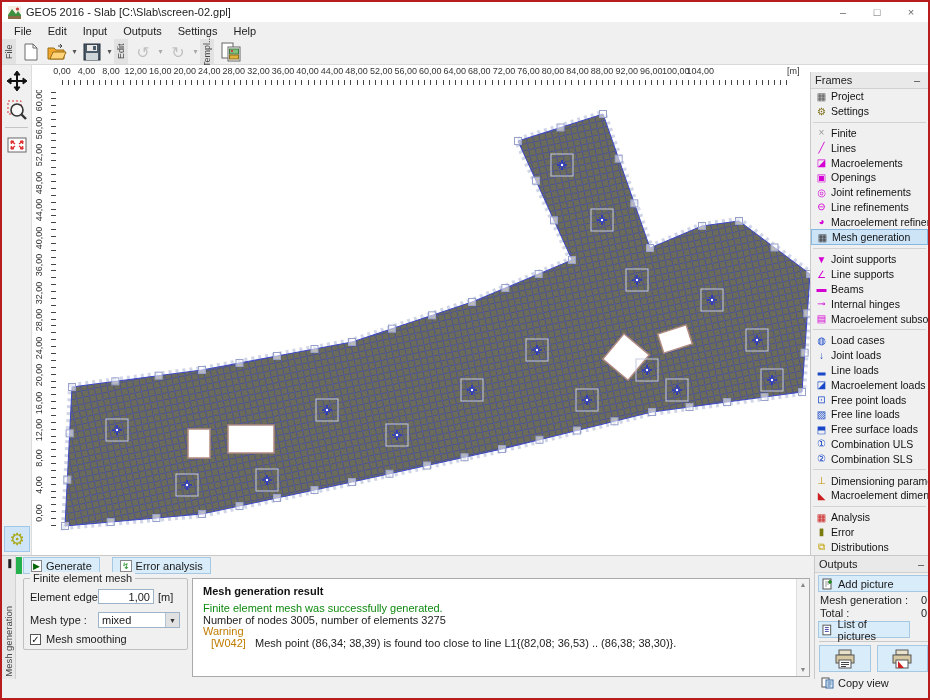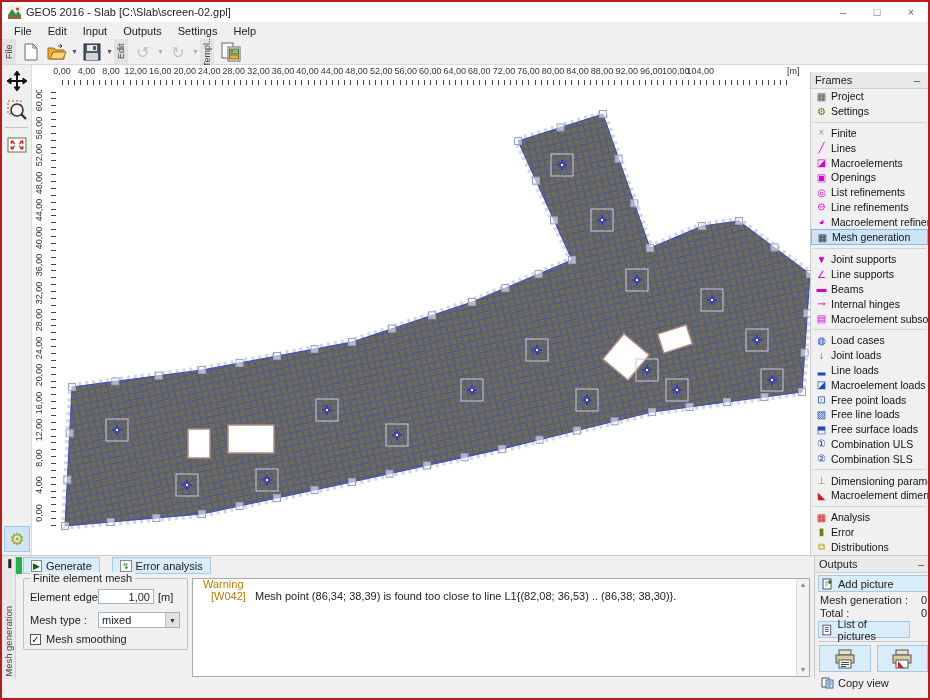--- a/index.html
+++ b/index.html
@@ -577,21 +577,21 @@
           <div class="frameitem">
             <span class="ficon" style="color: rgb(212, 0, 212);">◪</span>
             <span class="flab">Macroelements</span>
           </div>
           <div class="frameitem">
             <span class="ficon" style="color: rgb(212, 0, 212);">▣</span>
             <span class="flab">Openings</span>
           </div>
           <div class="frameitem">
             <span class="ficon" style="color: rgb(212, 0, 212);">◎</span>
-            <span class="flab">List refinements</span>
+            <span class="flab">Joint refinements</span>
           </div>
           <div class="frameitem">
             <span class="ficon" style="color: rgb(212, 0, 212);">⊖</span>
             <span class="flab">Line refinements</span>
           </div>
           <div class="frameitem">
             <span class="ficon" style="color: rgb(212, 0, 212);">◕</span>
             <span class="flab">Macroelement refinements</span>
           </div>
           <div class="frameitem sel">
@@ -715,21 +715,24 @@
           <span class="selbtn">▼</span>
         </span>
       </div>
       <div class="frow" style="top:54px;">
         <span class="checkbox">✓</span>
         <span>Mesh smoothing</span>
       </div>
     </div>
 
     <div class="resultbox">
+      <div class="rtitle">Mesh generation result</div>
       <div id="resultLines">
+          <div class="rline c-success">Finite element mesh was successfully generated.</div>
+          <div class="rline c-norm">Number of nodes 3005, number of elements 3275</div>
           <div class="rline c-warn">Warning</div>
           <div class="rline"><span class="code c-warn">[W042]</span><span class="c-norm">Mesh point (86,34; 38,39) is found too close to line L1{(82,08; 36,53) .. (86,38; 38,30)}.</span></div>
         </div>
       <div class="vscroll">
         <span class="sarr" style="top:0;">▲</span>
         <span class="sarr" style="bottom:0;">▼</span>
       </div>
     </div>
 
     <div class="outputs">

